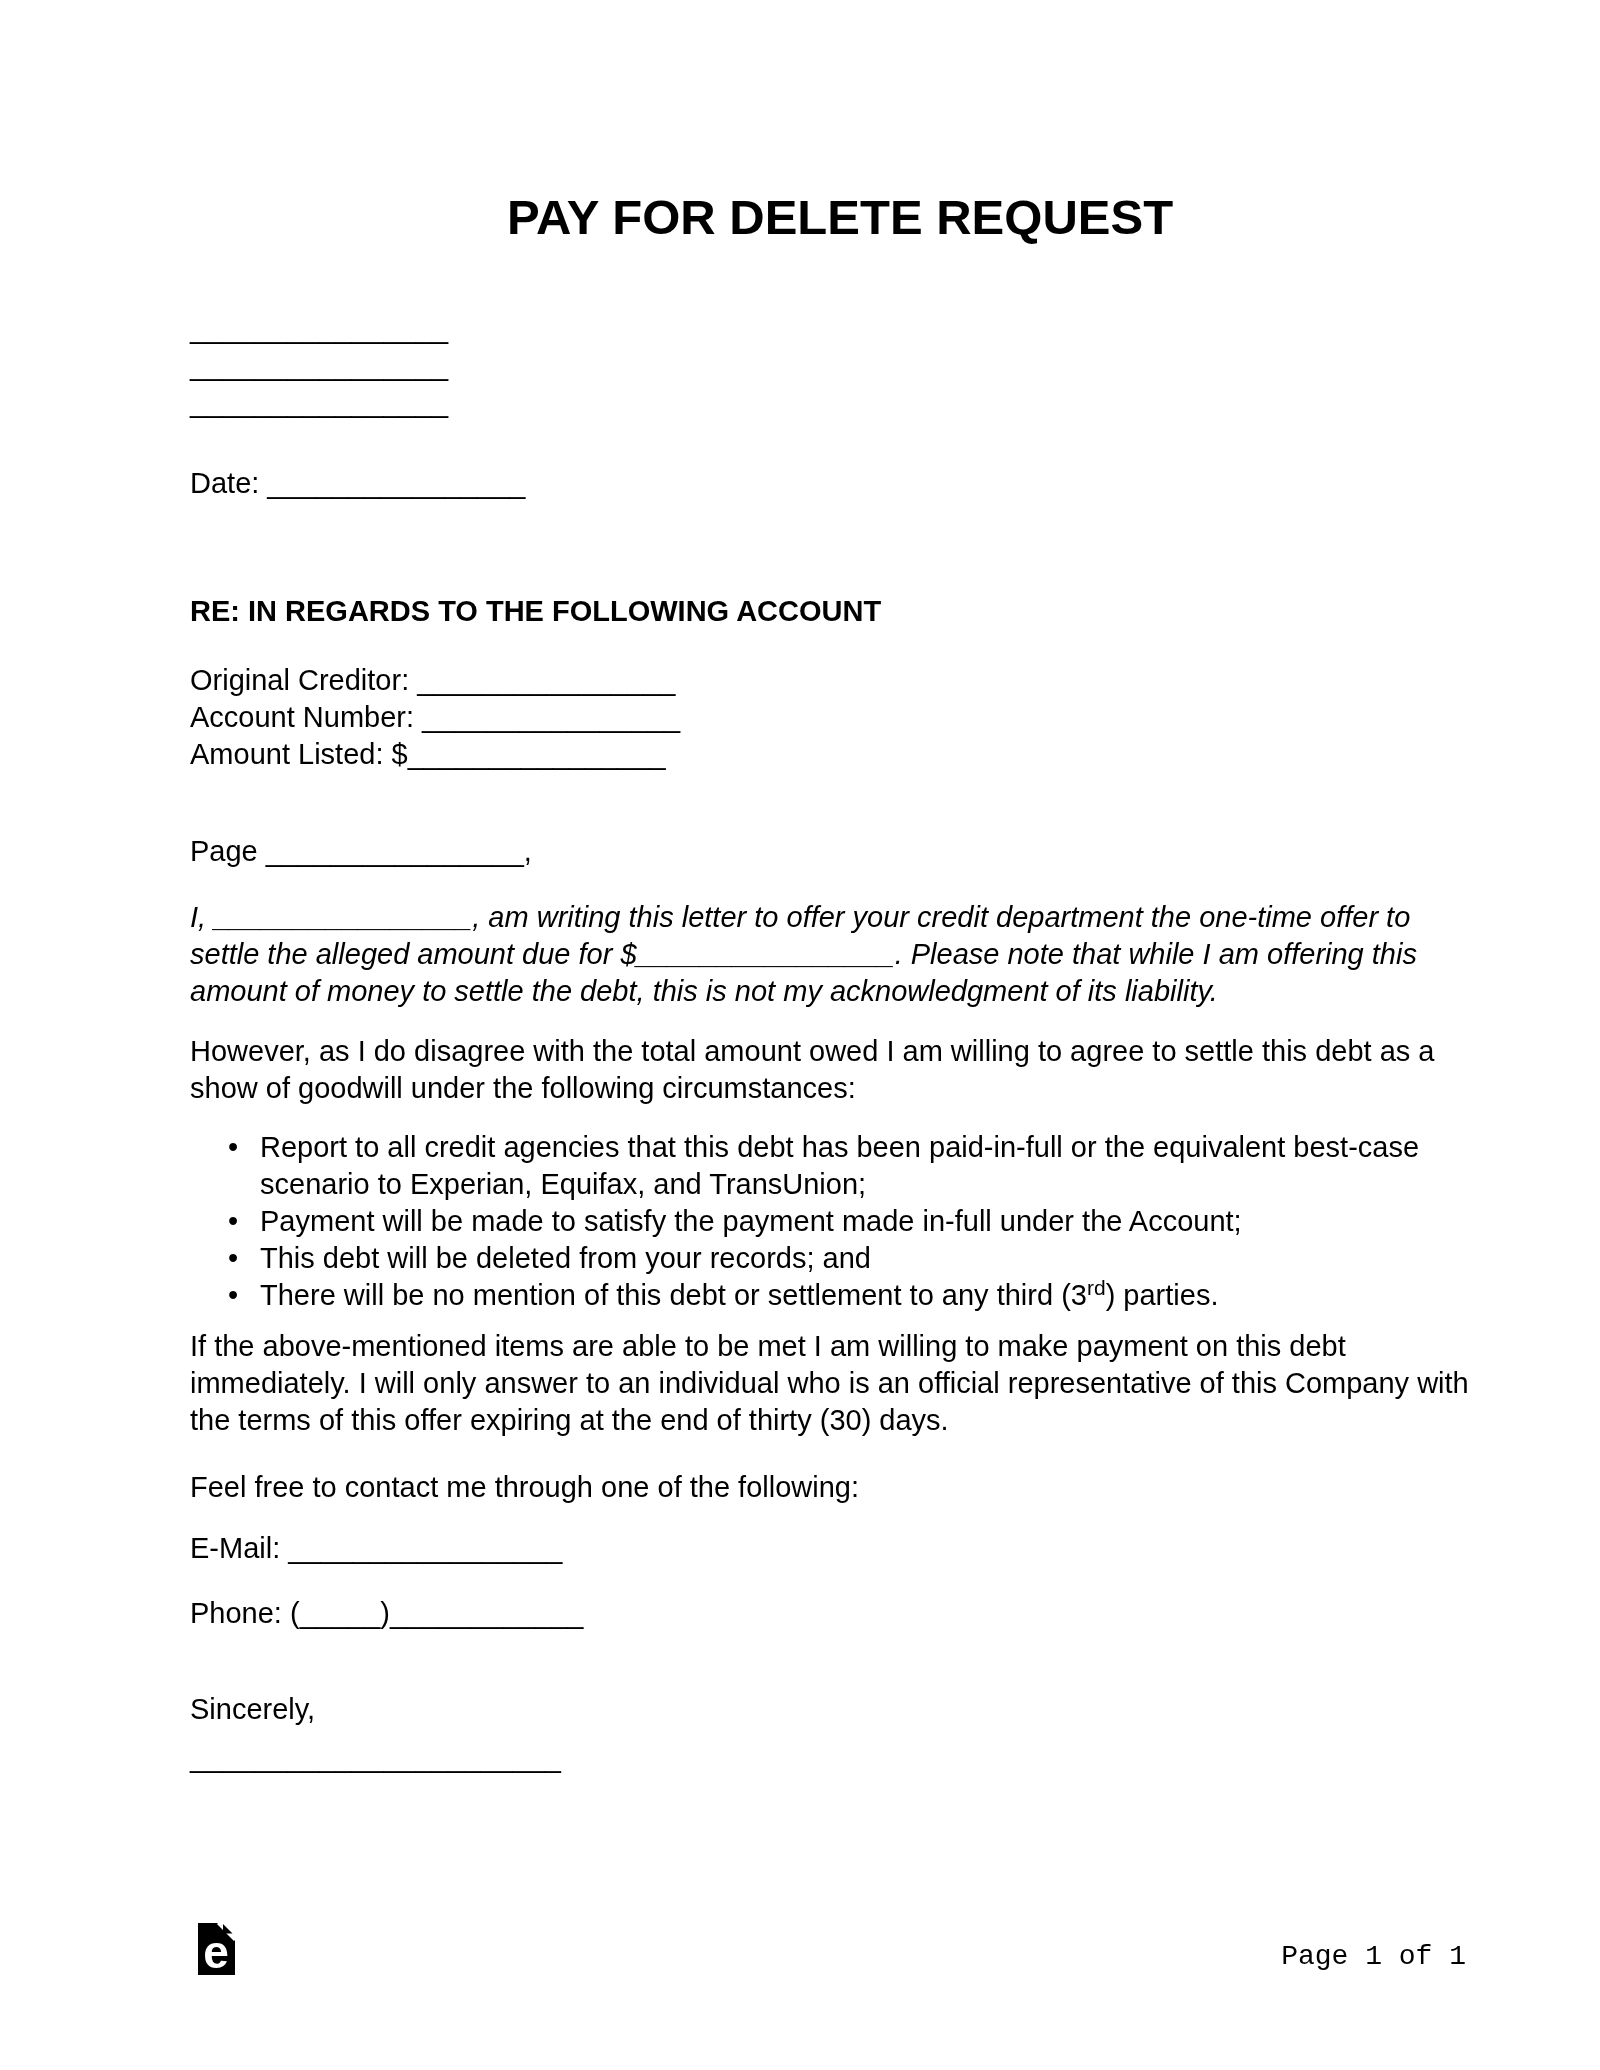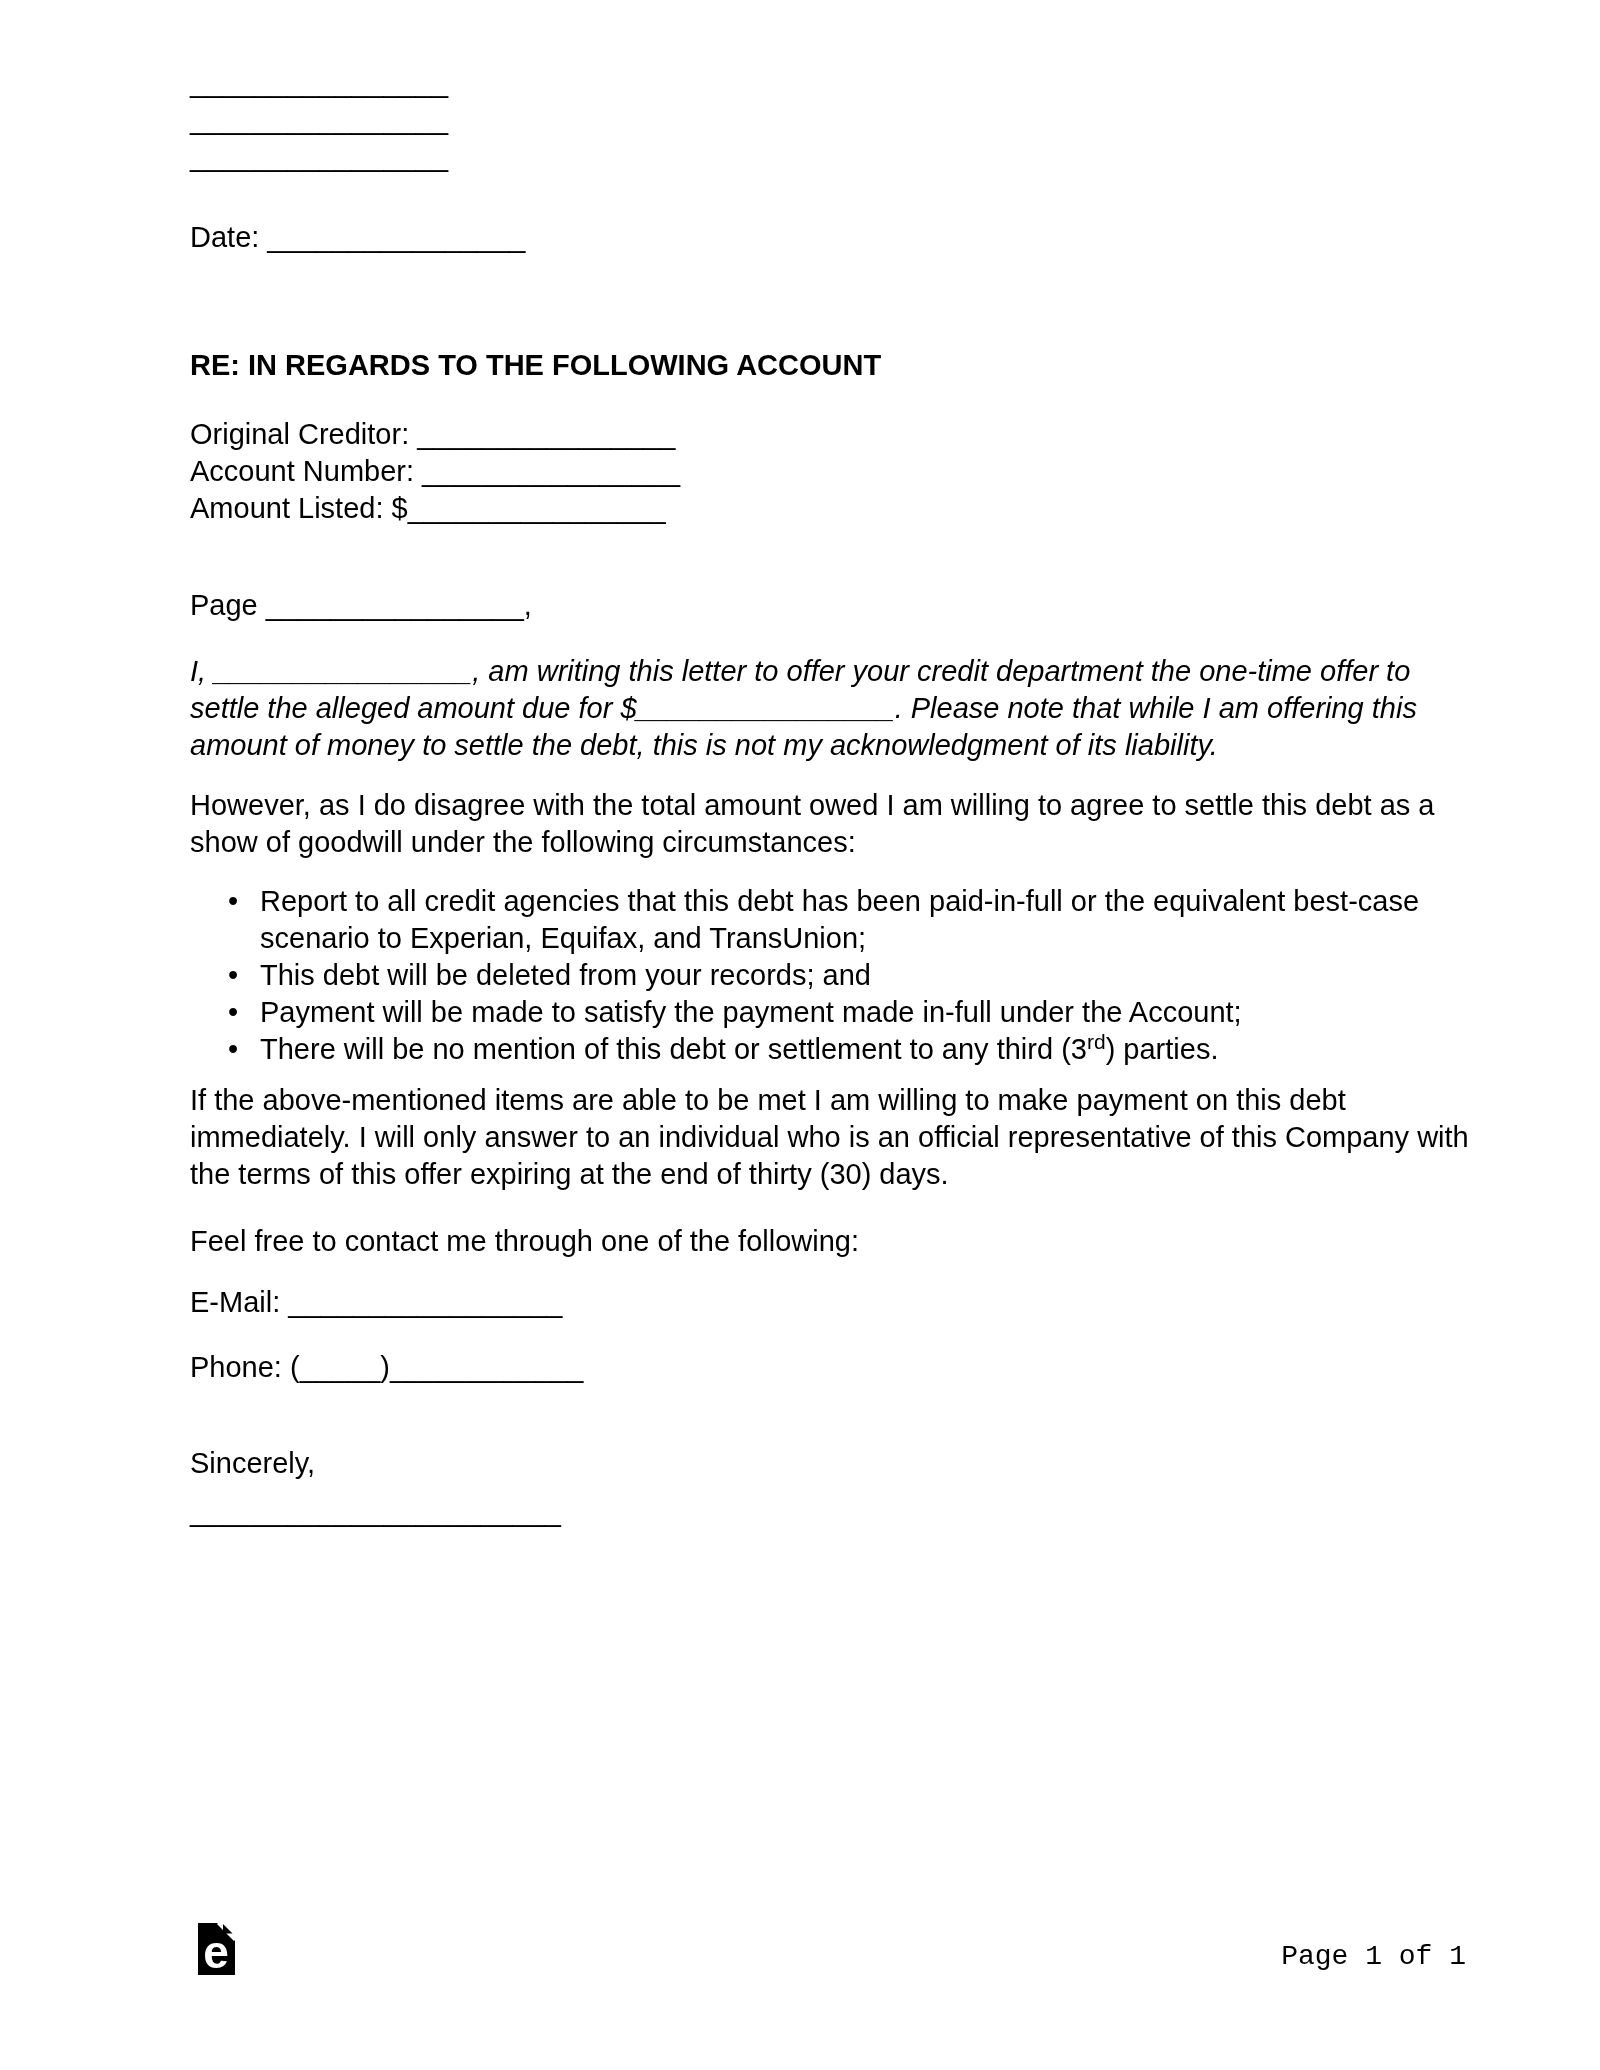--- a/index.html
+++ b/index.html
@@ -82,20 +82,21 @@
     line-height: 34px;
     font-family: Liberation Mono, monospace;
   }
 </style>
 </head>
 <body>
 
 <div class="page">
   <div class="content">
 
+    <h1 class="title">PAY FOR DELETE REQUEST</h1>
 
     <div class="addr-block">
       <div class="addr-line">________________</div>
       <div class="addr-line">________________</div>
       <div class="addr-line">________________</div>
     </div>
 
     <div class="date-line line-item">Date: ________________</div>
 
     <h2 class="re-heading">RE: IN REGARDS TO THE FOLLOWING ACCOUNT</h2>
@@ -111,22 +112,22 @@
     <p class="para body-text p-offer">I, ________________, am writing this letter to offer your credit department the one-time offer to
 settle the alleged amount due for $________________. Please note that while I am offering this
 amount of money to settle the debt, this is not my acknowledgment of its liability.</p>
 
     <p class="para body-text p-disagreement">However, as I do disagree with the total amount owed I am willing to agree to settle this debt as a
 show of goodwill under the following circumstances:</p>
 
     <ul class="bullets">
       <li><span>Report to all credit agencies that this debt has been paid-in-full or the equivalent best-case
 scenario to Experian, Equifax, and TransUnion;</span></li>
+      <li><span>Payment will be made to satisfy the payment made in-full under the Account;</span></li>
       <li><span>This debt will be deleted from your records; and</span></li>
-      <li><span>Payment will be made to satisfy the payment made in-full under the Account;</span></li>
       <li><span>There will be no mention of this debt or settlement to any third (3</span><sup class="ord">rd</sup><span>) parties.</span></li>
     </ul>
 
     <p class="para body-text p-terms">If the above-mentioned items are able to be met I am willing to make payment on this debt
 immediately. I will only answer to an individual who is an official representative of this Company with
 the terms of this offer expiring at the end of thirty (30) days.</p>
 
     <p class="para body-text p-contact">Feel free to contact me through one of the following:</p>
 
     <div class="email-line line-item">E-Mail: _________________</div>

